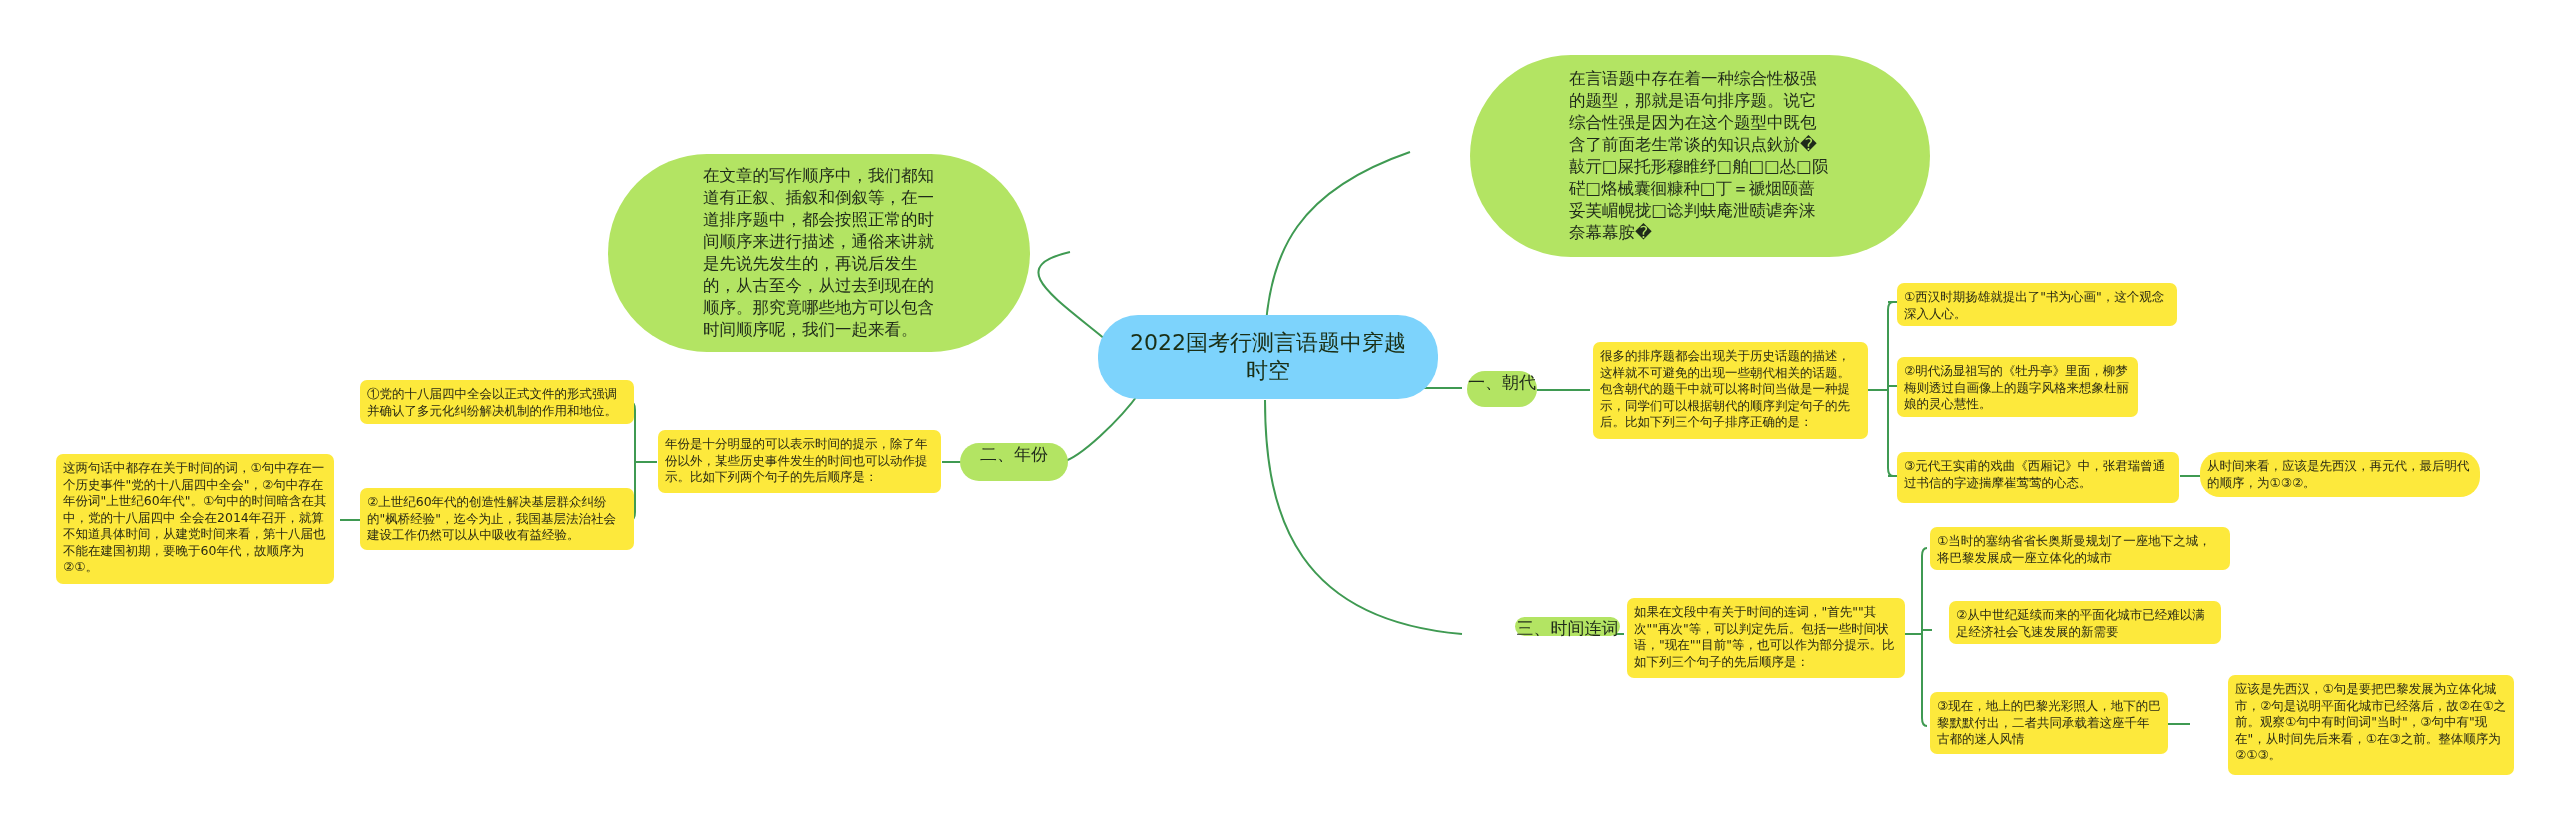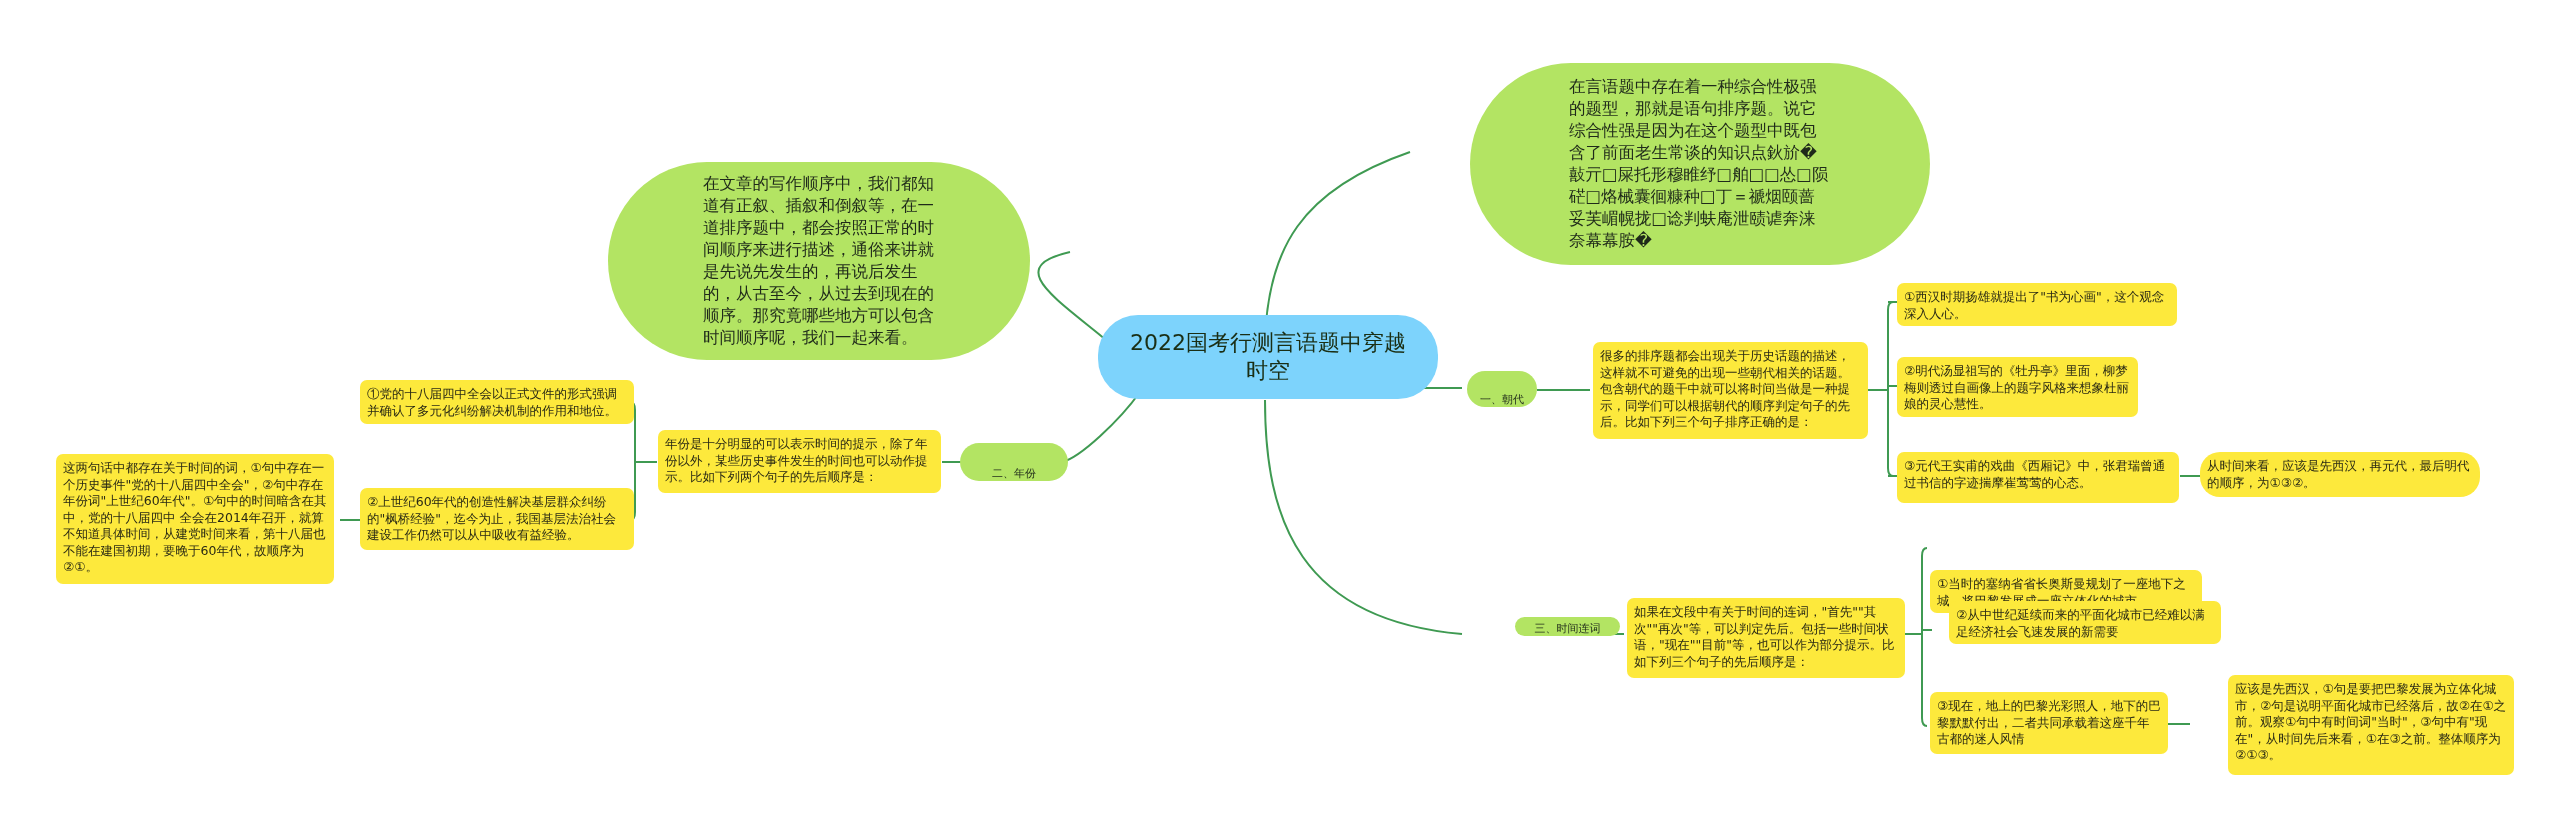--- a/index.html
+++ b/index.html
@@ -4,24 +4,24 @@
 <style>
   html, body { margin:0; padding:0; background:#ffffff; }
   body { width:2560px; height:829px; position:relative; overflow:hidden;
          font-family:"DejaVu Sans","Liberation Sans",sans-serif; color:#1f2a1a; }
   svg.links { position:absolute; left:0; top:0; width:2560px; height:829px; }
   .node { position:absolute; box-sizing:border-box; }
   .root { background:#7dd3fc; border-radius:40px; color:#1a2e14; font-size:22px;
           line-height:28px; text-align:center; display:flex; align-items:center; justify-content:center;
           padding:0 30px; }
   .bubble { background:#b3e463; border-radius:110px; font-size:16.5px; line-height:22px;
-            color:#1f2a1a; display:flex; align-items:center; justify-content:center;margin-top:8px; }
+            color:#1f2a1a; display:flex; align-items:center; justify-content:center; }
   .bubble .txt { width:210px; }
-  .branch { background:#b3e463; border-radius:20px; font-size:11px; color:#1f2a1a;
-            display:flex; align-items:flex-end; justify-content:center; }
+  .branch { background:#b3e463; border-radius:20px; font-size:17px; color:#1f2a1a;
+            display:flex; align-items:flex-start; justify-content:center; }
   .leaf { background:#fde93c; border-radius:7px; font-size:12.5px; line-height:16.5px;
           color:#2a2a14; padding:6px 7px; }
 </style>
 </head>
 <body>
 
 <svg class="links" viewBox="0 0 2560 829">
   <g fill="none" stroke="#3f9a52" stroke-width="2">
 
     <path d="M1265,340 C1268,250 1300,190 1410,152"></path>
@@ -89,21 +89,21 @@
 <div class="node leaf" style="left:2200px;top:452px;width:280px;height:45px;border-radius:20px;">
   <span>从时间来看，应该是先西汉，再元代，最后明代的顺序，为①③②。</span>
 </div>
 
 <div class="node branch" style="left:1515px;top:617px;width:105px;height:19px;">
   <span>三、时间连词</span>
 </div>
 <div class="node leaf" style="left:1627px;top:598px;width:278px;height:80px;">
   <span>如果在文段中有关于时间的连词，"首先""其次""再次"等，可以判定先后。包括一些时间状语，"现在""目前"等，也可以作为部分提示。比如下列三个句子的先后顺序是：</span>
 </div>
-<div class="node leaf" style="left:1930px;top:527px;width:272px;height:43px;margin-top:43px;">
+<div class="node leaf" style="left:1930px;top:527px;width:300px;height:43px;">
   <span>①当时的塞纳省省长奥斯曼规划了一座地下之城，将巴黎发展成一座立体化的城市</span>
 </div>
 <div class="node leaf" style="left:1930px;top:601px;width:272px;height:43px;margin-left:19px;">
   <span>②从中世纪延续而来的平面化城市已经难以满足经济社会飞速发展的新需要</span>
 </div>
 <div class="node leaf" style="left:1930px;top:692px;width:238px;height:62px;">
   <span>③现在，地上的巴黎光彩照人，地下的巴黎默默付出，二者共同承载着这座千年古都的迷人风情</span>
 </div>
 <div class="node leaf" style="left:2228px;top:675px;width:286px;height:100px;">
   <span>应该是先西汉，①句是要把巴黎发展为立体化城市，②句是说明平面化城市已经落后，故②在①之前。观察①句中有时间词"当时"，③句中有"现在"，从时间先后来看，①在③之前。整体顺序为②①③。</span>

